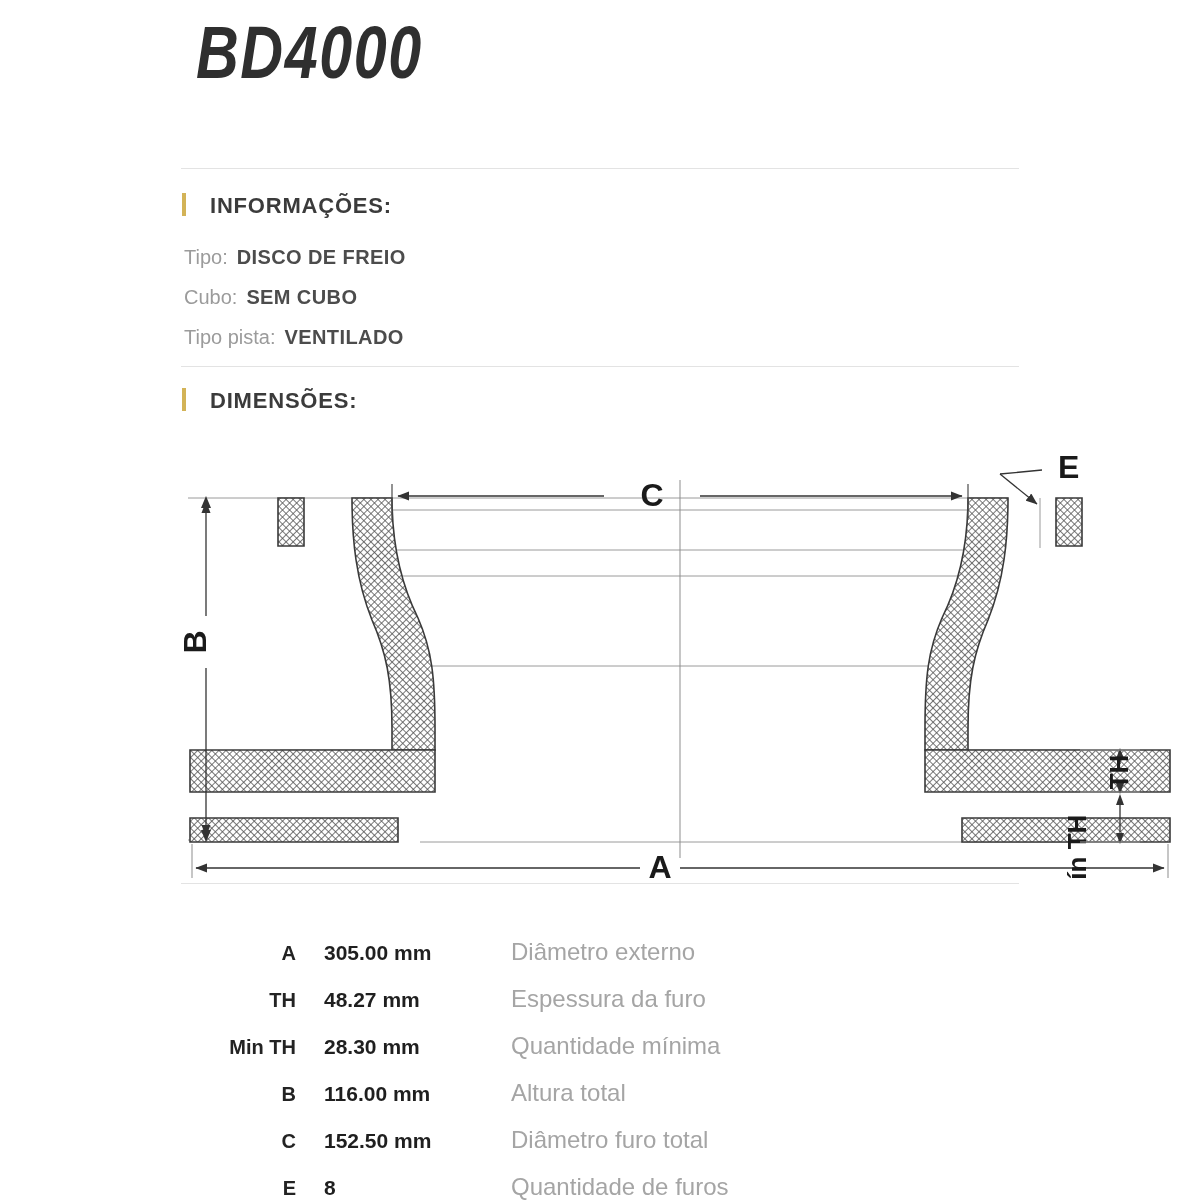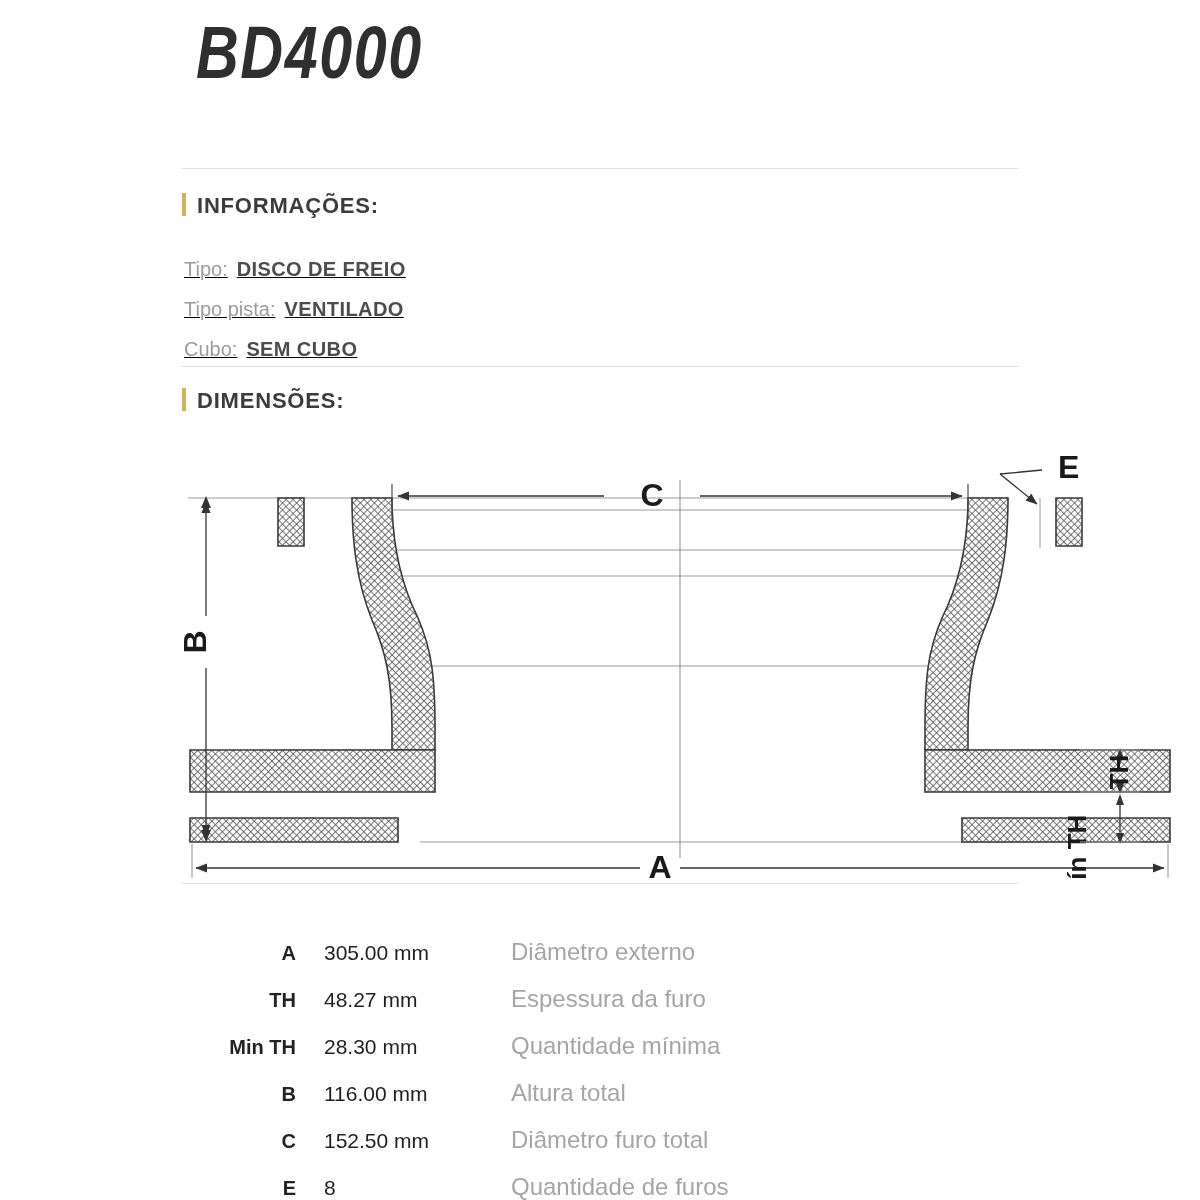--- a/index.html
+++ b/index.html
@@ -41,41 +41,41 @@
     background: #e3e3e3;
   }
   .divider.d1 { top: 168px; }
   .divider.d2 { top: 366px; }
   .divider.d3 { top: 883px; }
 
   
   .section-head {
     position: absolute;
     display: flex;
-    gap: 11px;
+    gap: 24px;
   }
   .accent-bar {
     width: 4px; height: 23px;
     background: #d3b357;
     display: inline-block;
   }
   .section-head .label {
     font-size: 22px;
     font-weight: 600;
     letter-spacing: 0.8px;
     color: #3b3b3b;
     white-space: nowrap;
   }
   #head-info { left: 182px; top: 193px; }
   #head-dims { left: 182px; top: 388px; }
 
   
   .info-list {
     position: absolute;
-    left: 184px; top: 252px; text-decoration: underline;
+    left: 184px; top: 240px;
   }
   .info-row {
     display: block;
     margin-bottom: 4px;
     white-space: nowrap;
     line-height: 34px;
   }
   .info-row .k {
     font-size: 20px;
     color: #9b9b9b;
@@ -105,21 +105,21 @@
     text-align: right;
     font-size: 20px;
     font-weight: 700;
     color: #232323;
     white-space: nowrap;
   }
   .dim-row .val {
     width: 215px;
     padding-left: 28px;
     font-size: 21px;
-    font-weight: 400;
+    font-weight: 700;
     color: #1f1f1f;
     white-space: nowrap;
   }
   .dim-row .desc {
     font-size: 24px;
     font-weight: 400;
     color: #a5a5a5;
     white-space: nowrap;
     margin-top: 24px;
   }
@@ -146,24 +146,24 @@
   <div class="section-head" id="head-info">
     <span class="accent-bar"></span>
     <span class="label">INFORMAÇÕES:</span>
   </div>
 
   <div class="info-list">
     <div class="info-row">
       <span class="k">Tipo:</span><span class="v">DISCO DE FREIO</span>
     </div>
     <div class="info-row">
+      <span class="k">Cubo:</span><span class="v">SEM CUBO</span>
+    </div>
+    <div class="info-row">
       <span class="k">Tipo pista:</span><span class="v">VENTILADO</span>
-    </div>
-    <div class="info-row">
-      <span class="k">Cubo:</span><span class="v">SEM CUBO</span>
     </div>
   </div>
 
   <div class="section-head" id="head-dims">
     <span class="accent-bar"></span>
     <span class="label">DIMENSÕES:</span>
   </div>
 
   <div id="drawing">
     <svg width="1000" height="450" viewBox="0 0 1000 450" xmlns="http://www.w3.org/2000/svg">

